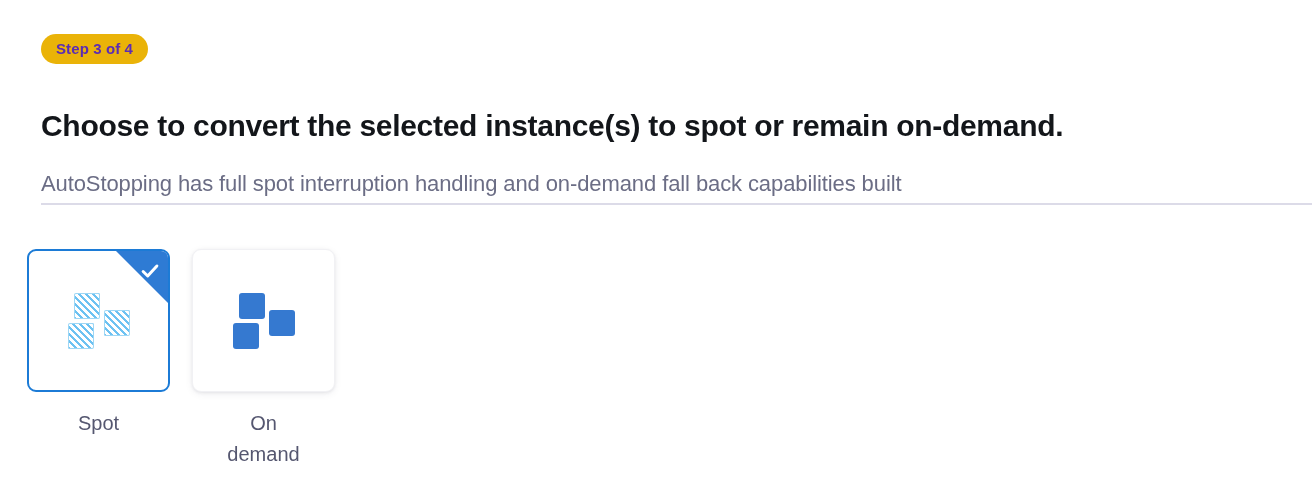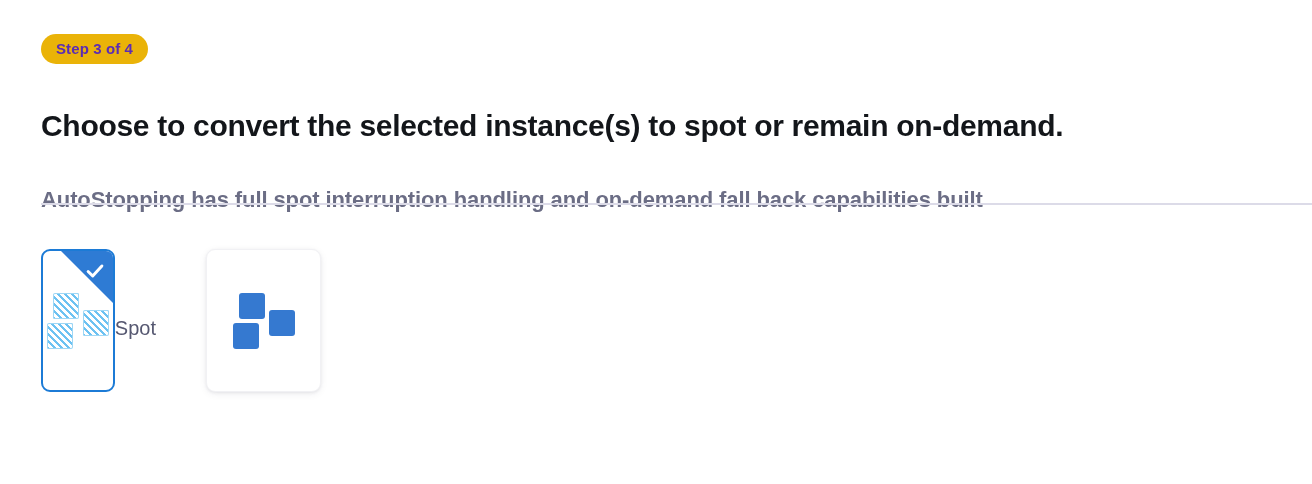--- a/index.html
+++ b/index.html
@@ -51,23 +51,23 @@
     color: #13161a;
     letter-spacing: -0.3px;
     white-space: nowrap;
     line-height: 1.2;
   }
 
   
   .subtitle {
     position: absolute;
     left: 41px;
-    top: 164px;
+    top: 148px;
     font-size: 22px;
-    font-weight: bold;
+    font-weight: normal;
     color: #6b6d85;
     letter-spacing: -0.1px;
     white-space: nowrap;
     line-height: 1.25;
   }
 
   
   .divider {
     position: absolute;
     left: 41px;
@@ -83,21 +83,21 @@
     left: 41px;
     top: 249px;
     display: flex;
     align-items: flex-start;
     gap: 50px;
   }
 
   .card-cell {
     width: 115px;
     display: flex;
-    flex-direction: row;
+    flex-direction: column;
     align-items: center;
   }
 
   .opt-card {
     position: relative;
     width: 143px;
     height: 143px;
     box-sizing: border-box;
     background: #ffffff;
     border-radius: 9px;
@@ -226,16 +226,17 @@
     </div>
 
     <div class="card-cell">
       <div class="opt-card unselected">
         <span class="icon-wrap solid">
           <span class="sq a"></span>
           <span class="sq b"></span>
           <span class="sq c"></span>
         </span>
       </div>
+      <div class="card-label">On demand</div>
     </div>
 
   </div>
 </div>
 
 </body></html>

